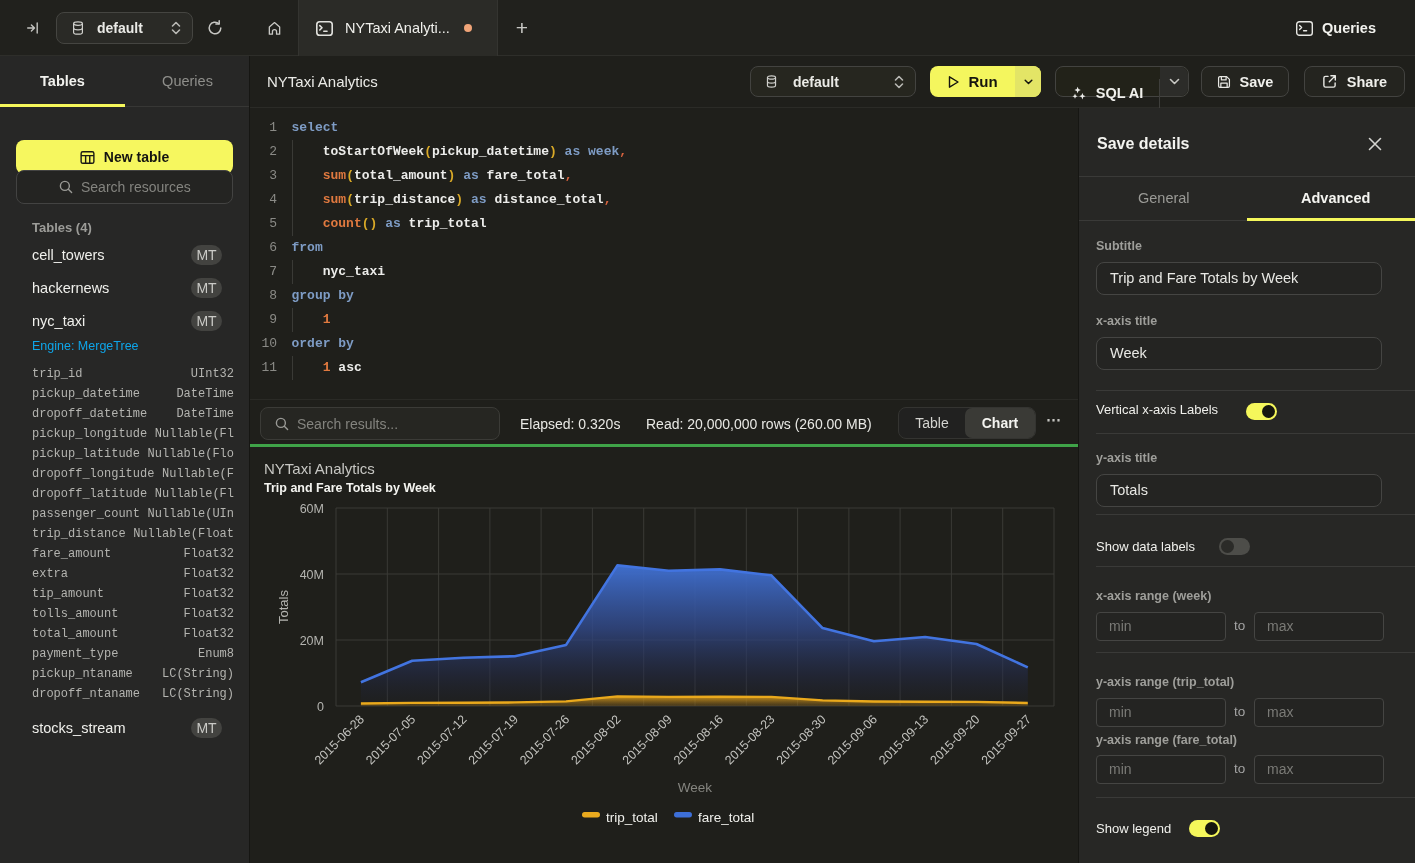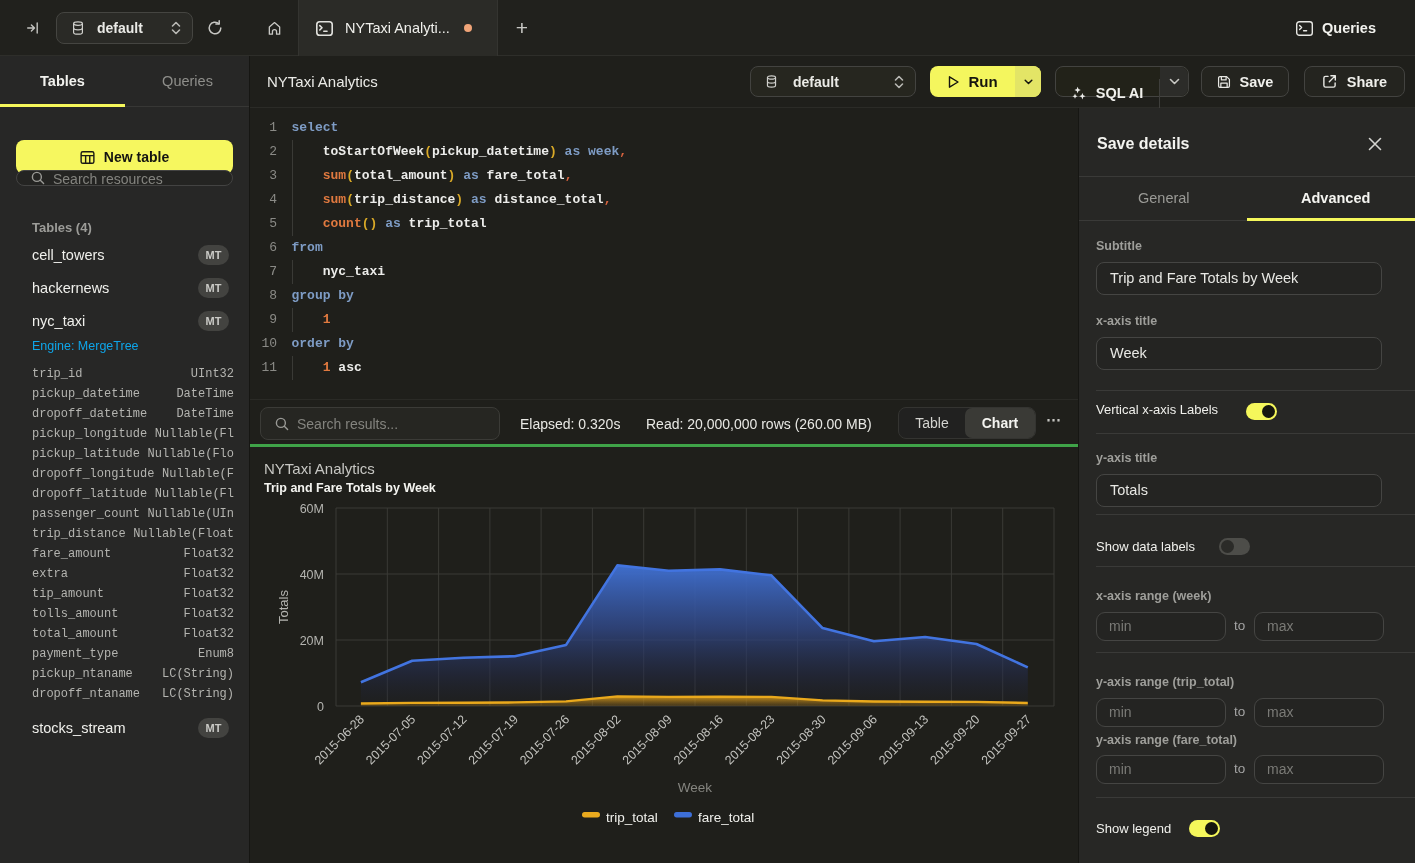--- a/index.html
+++ b/index.html
@@ -22,25 +22,25 @@
 #topqueries { left:1296px; top:0; height:56px; width:92px; display:flex; align-items:center; }
 #topqueries .txt { color:#f2f2ee; font-size:14.5px; font-weight:600; margin-left:9px; }
 
 
 #sidebar { left:0; top:56px; width:250px; height:807px; background:#272726; border-right:1px solid #161613; }
 #sidetabs { left:0; top:0; width:249px; height:51px; border-bottom:1px solid #373735;padding-left:32px; }
 #sidetabs .t1 { left:0; top:0; width:125px; height:51px; line-height:50px; text-align:center; color:#f2f2ee; font-size:14.5px; font-weight:700; }
 #sidetabs .t2 { left:125px; top:0; width:125px; height:51px; line-height:50px; text-align:center; color:#8e8e8a; font-size:14.5px; }
 #sidetabs .underline { left:0; top:48px; width:125px; height:3px; background:#f5f75b; }
 #newtable { left:16px; top:84px; width:217px; height:34px; background:#f6f75f; border-radius:8px; display:flex; align-items:center; justify-content:center; color:#141411; font-size:14px; font-weight:600; }
-#sidesearch { left:16px; top:114px; width:217px; height:16px; border:1px solid #434342; border-radius:8px; background:#242422; display:flex; align-items:flex-start; color:#84847f; font-size:14px; }
+#sidesearch { left:16px; top:114px; width:217px; height:34px; border:1px solid #434342; border-radius:8px; background:#242422; display:flex; align-items:center; color:#84847f; font-size:14px;padding-left:28px; }
 #tables-count { left:32px; top:164px; color:#9c9c98; font-size:13px; font-weight:700; }
 .trow { left:32px; width:201px; height:22px; display:flex; align-items:center; justify-content:space-between; }
 .trow .nm { color:#f0f0ec; font-size:14.5px; }
-.badge { width:31px; height:20px; margin-right:4px; border-radius:10px; background:#434340; color:#cacac6; font-size:11px; font-weight:700; display:flex; align-items:center; justify-content:center; }
+.badge { width:31px; height:20px; margin-right:11px; border-radius:10px; background:#434340; color:#cacac6; font-size:14px; font-weight:400; display:flex; align-items:center; justify-content:center; }
 #engine { left:32px; top:283px; color:#0ea5e9; font-size:12.5px; }
 #cols { left:32px; top:308px; width:202px; font-family:"Liberation Mono", monospace; font-size:12px; color:#b4b4b0; line-height:20px; }
 #cols .r { display:flex; justify-content:space-between; white-space:nowrap; overflow:hidden; }
 
 
 #qheader { left:250px; top:56px; width:1165px; height:52px; background:#1f1f1b; border-bottom:1px solid #2b2b27; }
 #qtitle { left:17px; top:17px; font-size:15px; font-weight:500; color:#eaeae6; }
 .hbtn { position:absolute; top:10px; height:31px; border-radius:8px; display:flex; align-items:center; }
 #hdb { left:500px; width:166px; background:#26261f; border:1px solid #434340; }
 #hdb .txt { color:#eaeae6; font-size:14px; font-weight:600; margin-left:16px; }
@@ -91,21 +91,21 @@
 #rp-head .ttl { position:absolute; left:18px; top:27px; color:#f4f4f0; font-size:16px; font-weight:700; }
 #rp-close { left:289px; top:29px; }
 #rp-tabs { left:0; top:69px; width:337px; height:44px; border-bottom:1px solid #3a3a38; }
 #rp-tabs .g { position:absolute; left:59px; top:13px; color:#9a9a96; font-size:14.5px; }
 #rp-tabs .a { position:absolute; left:222px; top:13px; color:#f4f4f0; font-size:14.5px; font-weight:700; }
 #rp-tabs .yline { position:absolute; left:168px; top:41px; width:169px; height:3px; background:#f5f75b; }
 .rlabel { position:absolute; left:17px; color:#9e9e9a; font-size:12.5px; font-weight:700; }
 .rinput { position:absolute; left:17px; width:286px; height:33px; background:#242422; border:1px solid #454543; border-radius:8px; line-height:31px; padding-left:13px; color:#e8e8e4; font-size:14.5px; }
 .rdivider { position:absolute; left:17px; width:320px; height:1px; background:#3a3a38; }
 .rtoggle-row { position:absolute; left:17px; color:#f0f0ec; font-size:13px; }
-.minmax { position:absolute; width:130px; height:29px; background:#242422; border:1px solid #454543; border-radius:9px; line-height:27px; padding-left:12px; color:#7a7a76; font-size:14px; }
+.minmax { position:absolute; width:130px; height:29px; background:#242422; border:1px solid #454543; border-radius:4px; line-height:27px; padding-left:12px; color:#7a7a76; font-size:14px; }
 .to { position:absolute; color:#a3a3a3; font-size:13.5px; }
 .toggle { position:absolute; width:31px; height:17px; border-radius:9px; }
 .toggle.on { background:#f5f75b; }
 .toggle.on .knob { position:absolute; right:2px; top:2px; width:13px; height:13px; border-radius:50%; background:#17170f; }
 .toggle.off { background:#4d4d49; }
 .toggle.off .knob { position:absolute; left:2px; top:2px; width:13px; height:13px; border-radius:50%; background:#2b2b28; }
 </style>
 </head>
 <body>
 <div id="app">

